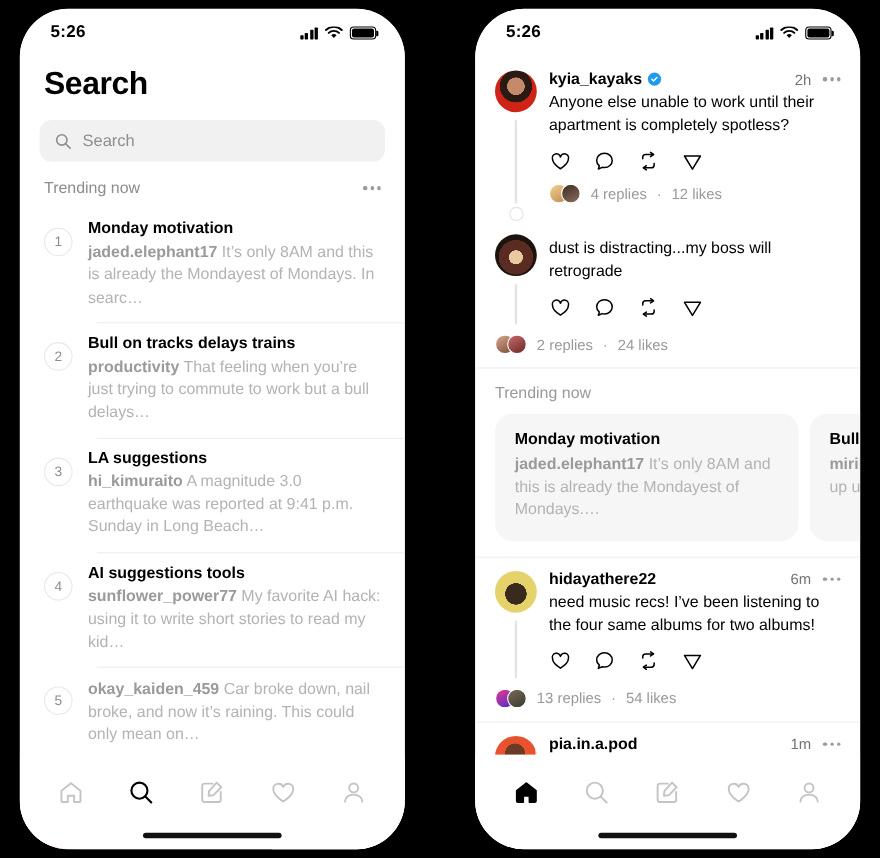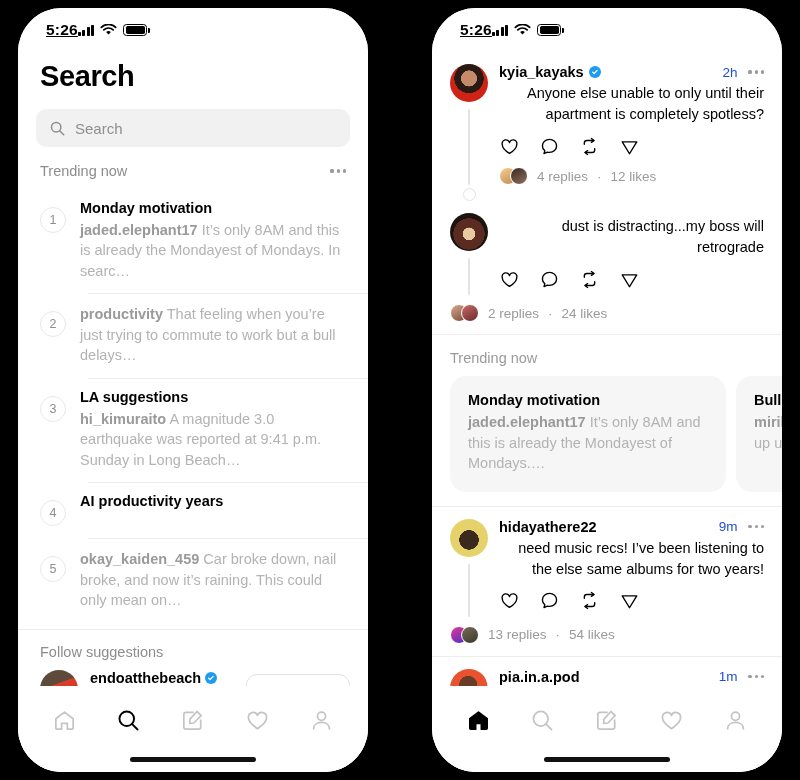--- a/index.html
+++ b/index.html
@@ -19,22 +19,22 @@
     overflow: hidden;
   }
   #phone-left  { left: 18px;  top: 8px;  width: 350px; height: 764px; }
   #phone-right { left: 432px; top: 8px;  width: 350px; height: 764px; }
 
   .screen { position: relative; width: 100%; height: 100%; background:#fff; }
 
   
   .statusbar {
     height: 44px; display: flex; align-items: center;
+    justify-content: space-between;
     padding: 0 26px 0 28px;
-    text-decoration: underline;
   }
   .status-time { font-size: 15.5px; font-weight: 700; color: #000; letter-spacing: .2px; }
   .status-icons { display: flex; align-items: center; gap: 6px; }
   .bars { display: flex; align-items: flex-end; gap: 1.5px; height: 11px; }
   .bars i { display:block; width: 3px; background:#000; border-radius:.7px; }
   .bars i:nth-child(1){height:4px;} .bars i:nth-child(2){height:6px;}
   .bars i:nth-child(3){height:8.5px;} .bars i:nth-child(4){height:11px;}
   .batt {
     width: 24px; height: 12px; border: 1.4px solid #000; border-radius: 3.5px;
     position: relative; display:flex; align-items:center; padding:1.3px;
@@ -107,25 +107,25 @@
     position:absolute; bottom: 10px; left:50%; transform:translateX(-50%);
     width: 126px; height: 5px; border-radius: 3px; background:#111;
   }
 
   
   .feed { padding: 0; }
   .post { position:relative; padding: 12px 18px 0 18px; }
   .post-grid { display:flex; gap: 11px; }
   .post-left { width: 38px; flex:none; display:flex; flex-direction:column; align-items:center; }
   .thread-line { width:1.6px; background:#e3e3e3; flex:1; margin-top:7px; border-radius:1px; }
-  .post-main { flex:1; min-width:0; padding-bottom: 4px; text-align: right; }
+  .post-main { flex:1; min-width:0; padding-bottom: 4px; }
   .post-head { display:flex; align-items:center; gap:5px; }
   .post-user { font-size:14.5px; font-weight:700; color:#000; }
   .post-meta { margin-left:auto; display:flex; align-items:center; gap:11px; }
-  .post-time { font-size:13.5px; color:#1d4ed8; }
+  .post-time { font-size:13.5px; color:#737373; }
   .post-text { font-size:14.5px; color:#000; line-height:1.45; margin-top:3px; }
   .actions { display:flex; gap: 20px; margin-top: 11px; padding-bottom: 2px; }
   .action { width:20px; height:20px; display:flex; align-items:center; justify-content:center; }
   .post-foot { display:flex; align-items:center; gap:9px; margin-top:9px; padding-bottom:12px; }
   .post-foot .facepile .avatar { width:18px; height:18px; border:1.5px solid #fff; }
   .foot-txt { font-size:13.5px; color:#9a9a9a; }
   .post-rule { height:1px; background:#ededed; }
 
   .empty-node {
     width: 13px; height:13px; border-radius:50%; border:1.6px solid #e3e3e3;
@@ -211,38 +211,41 @@
         <div class="trend-body">
           <div class="trend-title">Monday motivation</div>
           <div class="trend-sub"><b>jaded.elephant17</b>
             <span>It’s only 8AM and this is already the Mondayest of Mondays. In searc…</span></div>
         </div>
       </div>
 
       <div class="trend-row">
         <div class="rank">2</div>
         <div class="trend-body">
+          <div class="trend-title">Bull on tracks delays trains</div>
           <div class="trend-sub"><b>productivity</b>
             <span>That feeling when you’re just trying to commute to work but a bull delays…</span></div>
         </div>
       </div>
 
       <div class="trend-row">
         <div class="rank">3</div>
         <div class="trend-body">
           <div class="trend-title">LA suggestions</div>
           <div class="trend-sub"><b>hi_kimuraito</b>
             <span>A magnitude 3.0 earthquake was reported at 9:41 p.m. Sunday in Long Beach…</span></div>
         </div>
       </div>
 
       <div class="trend-row">
         <div class="rank">4</div>
         <div class="trend-body">
-          <div class="trend-title">AI productivity years</div>
+          <div class="trend-title">AI suggestions tools</div>
+          <div class="trend-sub"><b>sunflower_power77</b>
+            <span>My favorite AI hack: using it to write short stories to read my kid…</span></div>
         </div>
       </div>
 
       <div class="trend-row">
         <div class="rank">5</div>
         <div class="trend-body">
           <div class="trend-sub"><b>okay_kaiden_459</b>
             <span>Car broke down, nail broke, and now it’s raining. This could only mean on…</span></div>
         </div>
       </div>
@@ -346,21 +349,21 @@
               </span>
               <span class="post-meta">
                 <span class="post-time">2h</span>
                 <span class="dots">
                       <span></span>
                       <span></span>
                       <span></span>
                     </span>
               </span>
             </div>
-            <div class="post-text">Anyone else unable to only until their apartment is completely spotless?</div>
+            <div class="post-text">Anyone else unable to work until their apartment is completely spotless?</div>
             <div class="actions">
               <span class="action">
                 <svg width="19" height="19" viewBox="0 0 22 22">
                       <path d="M11 19S2.6 13.8 2.6 8.6A4.3 4.3 0 0 1 11 6.6a4.3 4.3 0 0 1 8.4 2c0 5.2-8.4 10.4-8.4 10.4z" fill="none" stroke="#000" stroke-width="1.6" stroke-linejoin="round"></path>
                     </svg>
               </span>
               <span class="action">
                 <svg width="19" height="19" viewBox="0 0 22 22">
                       <path d="M11 2.8c4.6 0 8.2 3.3 8.2 7.5s-3.6 7.5-8.2 7.5a10 10 0 0 1-2.4-.3L4.6 19.2l1-3.3A7.2 7.2 0 0 1 2.8 10.3C2.8 6.1 6.4 2.8 11 2.8z" fill="none" stroke="#000" stroke-width="1.6" stroke-linejoin="round"></path>
                     </svg>
@@ -459,29 +462,29 @@
       <div class="post">
         <div class="post-grid">
           <div class="post-left">
             <div class="avatar av-44 ph-hid"></div>
             <div class="thread-line"></div>
           </div>
           <div class="post-main">
             <div class="post-head">
               <span class="post-user">hidayathere22</span>
               <span class="post-meta">
-                <span class="post-time">9m</span>
+                <span class="post-time">6m</span>
                 <span class="dots">
                       <span></span>
                       <span></span>
                       <span></span>
                     </span>
               </span>
             </div>
-            <div class="post-text">need music recs! I’ve been listening to the else same albums for two years!</div>
+            <div class="post-text">need music recs! I’ve been listening to the four same albums for two albums!</div>
             <div class="actions">
               <span class="action">
                 <svg width="19" height="19" viewBox="0 0 22 22">
                       <path d="M11 19S2.6 13.8 2.6 8.6A4.3 4.3 0 0 1 11 6.6a4.3 4.3 0 0 1 8.4 2c0 5.2-8.4 10.4-8.4 10.4z" fill="none" stroke="#000" stroke-width="1.6" stroke-linejoin="round"></path>
                     </svg>
               </span>
               <span class="action">
                 <svg width="19" height="19" viewBox="0 0 22 22">
                       <path d="M11 2.8c4.6 0 8.2 3.3 8.2 7.5s-3.6 7.5-8.2 7.5a10 10 0 0 1-2.4-.3L4.6 19.2l1-3.3A7.2 7.2 0 0 1 2.8 10.3C2.8 6.1 6.4 2.8 11 2.8z" fill="none" stroke="#000" stroke-width="1.6" stroke-linejoin="round"></path>
                     </svg>

